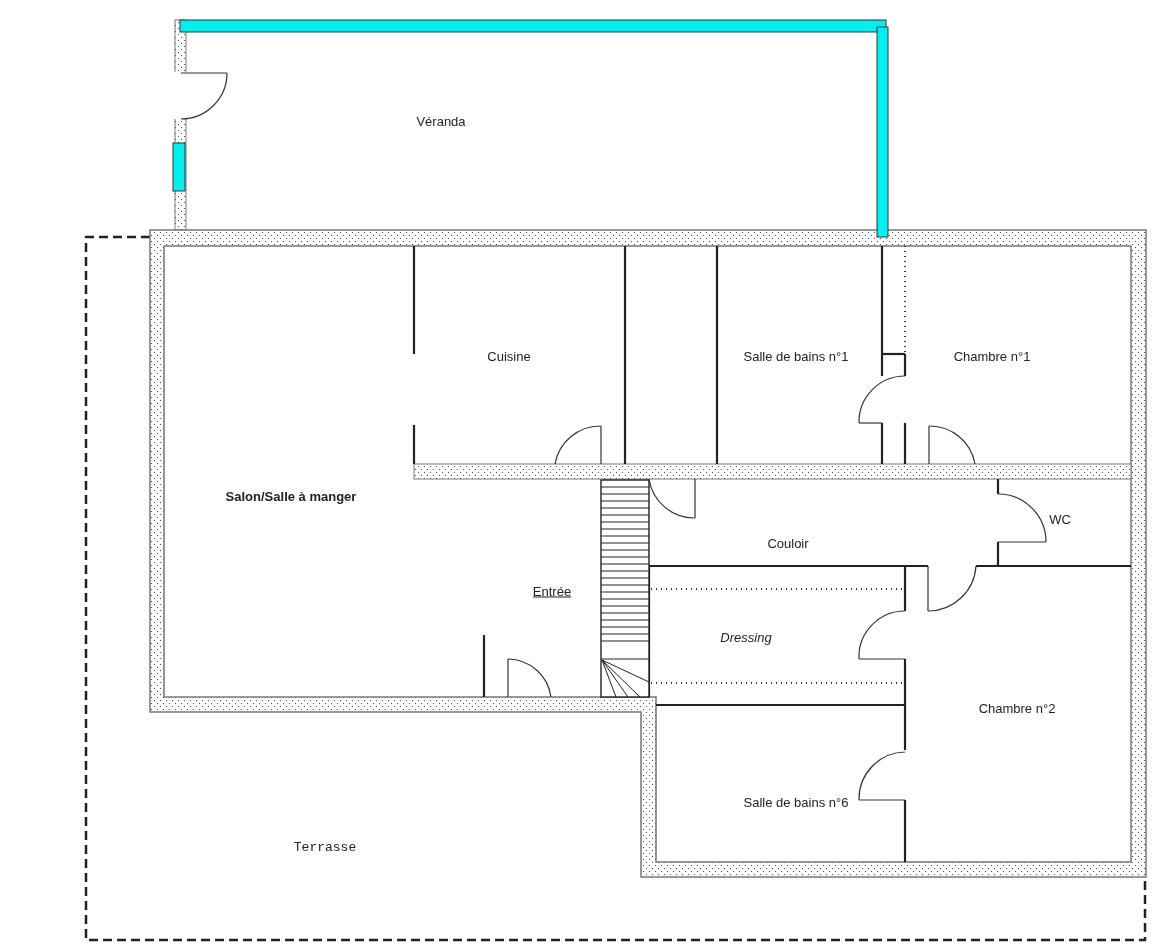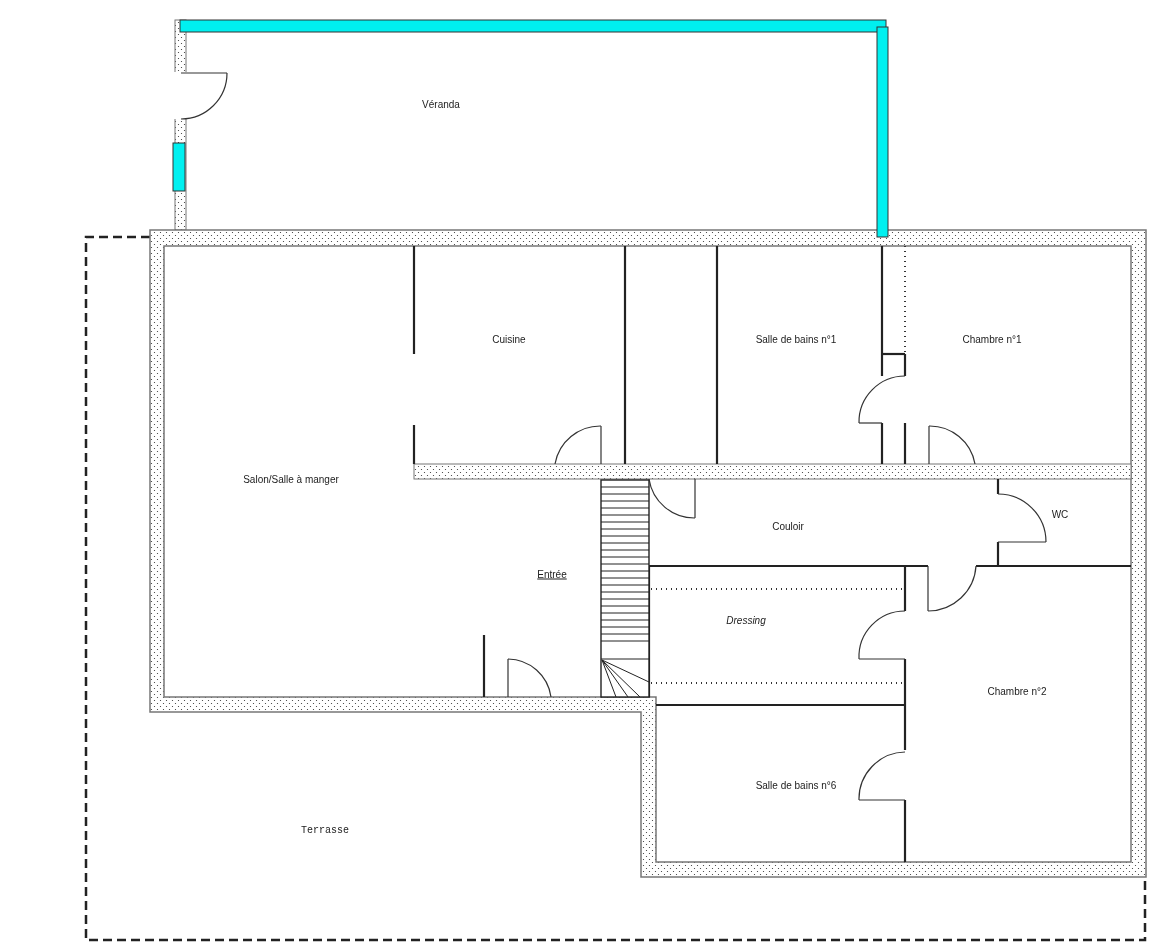--- a/index.html
+++ b/index.html
@@ -1,18 +1,18 @@
 <!DOCTYPE html>
 <html><head>
 <meta charset="utf-8">
 <style>
   html, body { margin:0; padding:0; background:#ffffff; }
   body { width:1158px; height:950px; overflow:hidden; position:relative; font-family:"Liberation Sans", sans-serif; }
   svg { position:absolute; left:0; top:0; }
-  .room-label { position:absolute; font-size:10px; color:#222; white-space:nowrap; transform:translate(-50%,-50%); font-family:"Liberation Sans", sans-serif; }
+  .room-label { position:absolute; font-size:13px; color:#222; white-space:nowrap; transform:translate(-50%,-50%); font-family:"Liberation Sans", sans-serif;margin-top:17px; }
 </style>
 </head>
 <body>
 
 <svg width="1158" height="950" viewBox="0 0 1158 950" xmlns="http://www.w3.org/2000/svg">
   <defs>
     <pattern id="stipple" width="6" height="6" patternUnits="userSpaceOnUse">
       <rect width="6" height="6" fill="#ffffff"></rect>
       <circle cx="1.5" cy="1.5" r="0.6" fill="#333"></circle>
       <circle cx="4.5" cy="4.5" r="0.6" fill="#333"></circle>
@@ -146,20 +146,20 @@
 
     <line x1="508" y1="659" x2="508" y2="697"></line>
     <path d="M508,659 A44,44 0 0 1 551,697"></path>
   </g>
 </svg>
 
 <div class="room-label" style="left:441px;top:104px;">Véranda</div>
 <div class="room-label" style="left:509px;top:339px;">Cuisine</div>
 <div class="room-label" style="left:796px;top:339px;">Salle de bains n°1</div>
 <div class="room-label" style="left:992px;top:339px;">Chambre n°1</div>
-<div class="room-label" style="left:291px;top:479px;">Salon/Salle à manger</div>
+<div class="room-label" style="left:291px;top:479px;font-weight:bold;">Salon/Salle à manger</div>
 <div class="room-label" style="left:788px;top:526px;">Couloir</div>
-<div class="room-label" style="left:1060px;top:514px;">WC</div>
+<div class="room-label" style="left:1060px;top:502px;">WC</div>
 <div class="room-label" style="left:552px;top:574px;text-decoration:underline;">Entrée</div>
 <div class="room-label" style="left:746px;top:620px;font-style:italic;">Dressing</div>
 <div class="room-label" style="left:1017px;top:691px;">Chambre n°2</div>
 <div class="room-label" style="left:796px;top:785px;">Salle de bains n°6</div>
 <div class="room-label" style="left:325px;top:830px;font-family:Liberation Mono, monospace;">Terrasse</div>
 
 </body></html>

